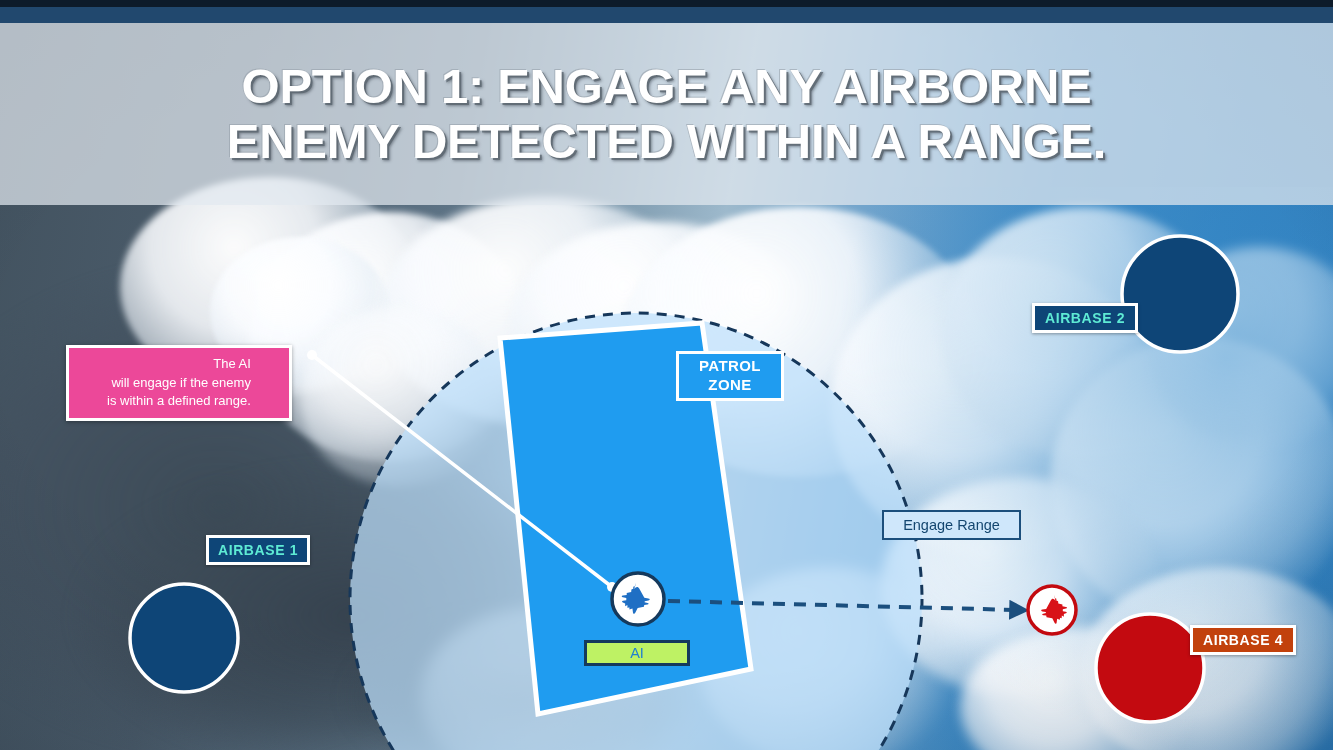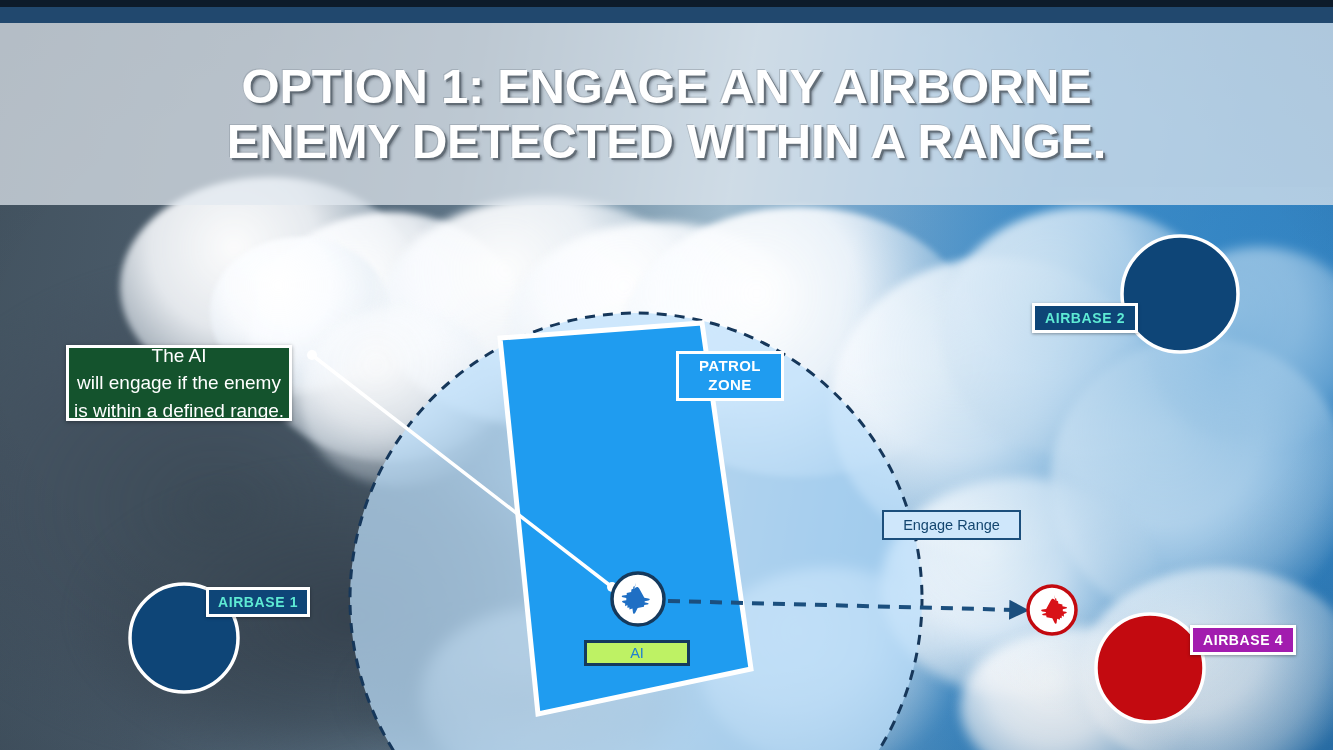--- a/index.html
+++ b/index.html
@@ -135,41 +135,42 @@
     box-sizing: border-box;
     display: flex;
     align-items: center;
     justify-content: center;
     text-align: center;
     white-space: pre-line;
   }
   .callout-box {
     left: 66px; top: 338px;
     width: 226px; height: 76px;
-    background: #14532d;
+    background: #ec4899;
     border: 3px solid #ffffff;
     color: #ffffff;
-    font-size: 19px;
+    font-size: 13px;
     line-height: 1.45;
     box-shadow: 0 1px 4px rgba(0,0,0,0.35);
+    text-align: right;
   }
   .airbase-blue {
     background: #0e4577;
     border: 3px solid #ffffff;
     color: #5eead4;
     font-size: 14px;
     font-weight: bold;
     letter-spacing: 0.6px;
     box-shadow: 0 1px 3px rgba(0,0,0,0.35);
   }
-  .airbase1 { left: 206px; top: 580px; width: 104px; height: 30px; }
+  .airbase1 { left: 206px; top: 528px; width: 104px; height: 30px; }
   .airbase2 { left: 1032px; top: 296px; width: 106px; height: 30px; }
   .airbase-red {
     left: 1190px; top: 618px; width: 106px; height: 30px;
-    background: #a21caf;
+    background: #c2410c;
     border: 3px solid #ffffff;
     color: #ffffff;
     font-size: 14px;
     font-weight: bold;
     letter-spacing: 0.6px;
     box-shadow: 0 1px 3px rgba(0,0,0,0.35);
   }
   .patrol-lbl {
     left: 676px; top: 344px; width: 108px; height: 50px;
     background: #1f9cf0;

